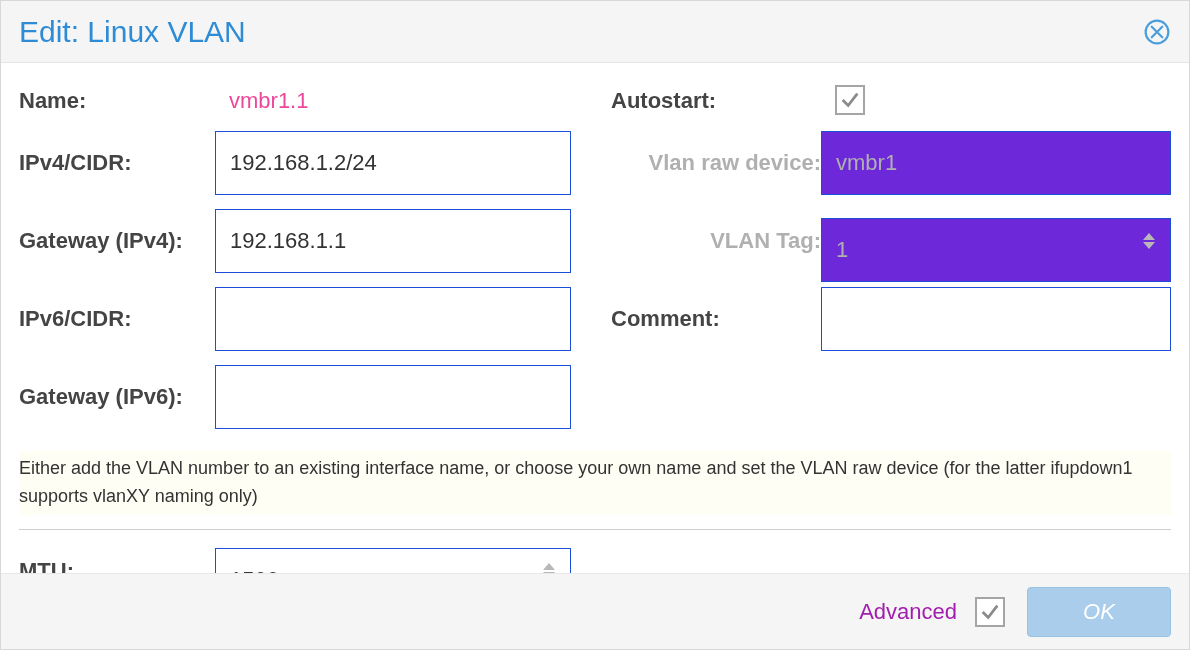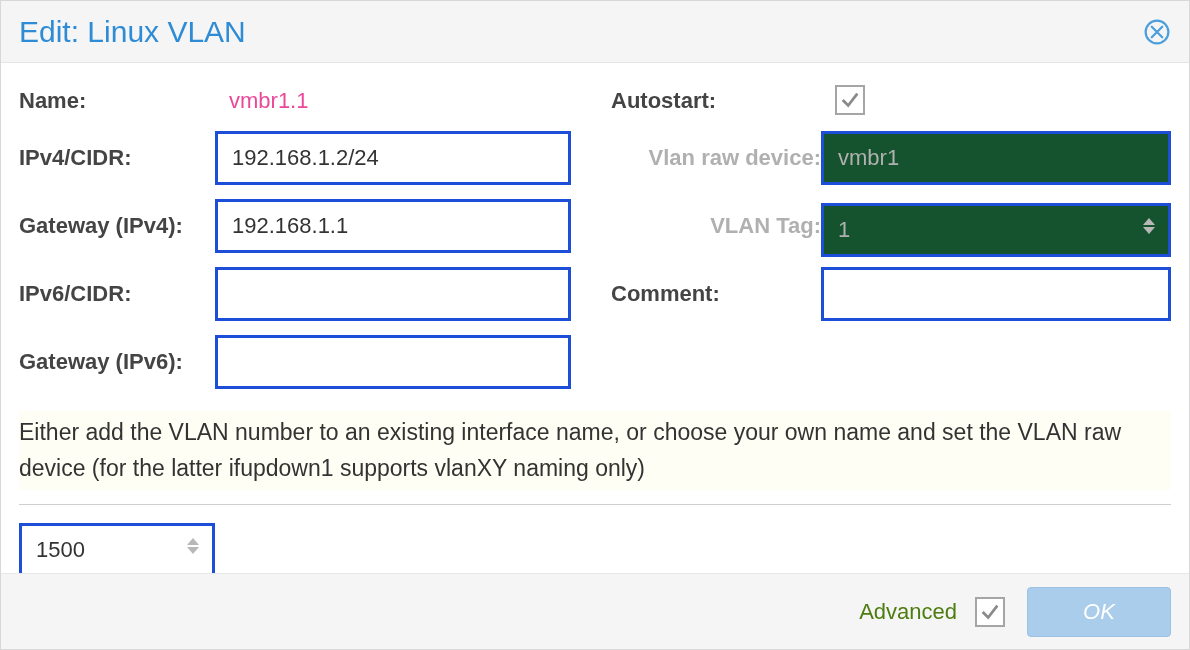--- a/index.html
+++ b/index.html
@@ -51,29 +51,29 @@
     grid-template-columns: 196px 356px 40px 210px 350px;
     row-gap: 14px;
     align-items: center;
   }
   .label { color: #444; font-weight: bold; }
   .label.disabled { color: #b0b0b0; text-align: right; }
   .static-value { color: #ec4899; padding-left: 14px; }
 
   input.text {
     width: 100%;
-    height: 54px;
-    border: 3px solid #1d4ed8;
+    height: 64px;
+    border: 1px solid #1d4ed8;
     background: #fff;
     font-size: 22px;
     padding: 0 14px;
     color: #333;
   }
   input.text::placeholder { color: #aaa; }
-  input.text:disabled { color: #b0b0b0; background: #14532d; }
+  input.text:disabled { color: #b0b0b0; background: #6d28d9; }
 
   .spinner-wrap {
     position: relative;
     width: 100%;
     height: 46px;
   }
   .spinner-wrap input.text { padding-right: 34px; }
   .spinner-caret {
     position: absolute;
     right: 10px;
@@ -102,21 +102,21 @@
     cursor: pointer;
     margin-left: 14px;
     background: #fff;
   }
   .checkbox svg { width: 22px; height: 22px; }
 
   .hint {
     margin-top: 22px;
     background: #fffef4;
     padding: 4px 0;
-    font-size: 23px;
+    font-size: 18px;
     line-height: 1.55;
     color: #333;
   }
   .separator {
     border: none;
     border-top: 1px solid #cfcfcf;
     margin: 14px 0 18px 0;
   }
   .mtu-row {
     display: grid;
@@ -128,21 +128,21 @@
     height: 76px;
     background: #f5f5f5;
     border-top: 1px solid #e8e8e8;
     display: flex;
     align-items: center;
     justify-content: flex-end;
     gap: 14px;
     padding: 0 18px;
   }
   .adv-label {
-    color: #4d7c0f;
+    color: #a21caf;
     margin-right: 4px;
     margin-left: 8px;
   }
   .adv-check {
     width: 30px; height: 30px;
     border: 2px solid #a5a5a5;
     display: inline-flex;
     align-items: center; justify-content: center;
     cursor: pointer;
     background: #fff;
@@ -221,20 +221,21 @@
       <input class="text" type="text" value="" style="">
       <div></div>
         <div></div>
         <div></div>
     </div>
 
     <div class="hint">Either add the VLAN number to an existing interface name, or choose your own name and set the VLAN raw device (for the latter ifupdown1 supports vlanXY naming only)</div>
     <hr class="separator">
 
     <div class="mtu-row">
+      <div class="label">MTU:</div>
       <div class="spinner-wrap">
         <input class="text" type="text" value="1500" style="">
         <span class="spinner-caret">
           <span class="up"></span>
             <span class="down"></span>
         </span>
       </div>
     </div>
 
   </div>

